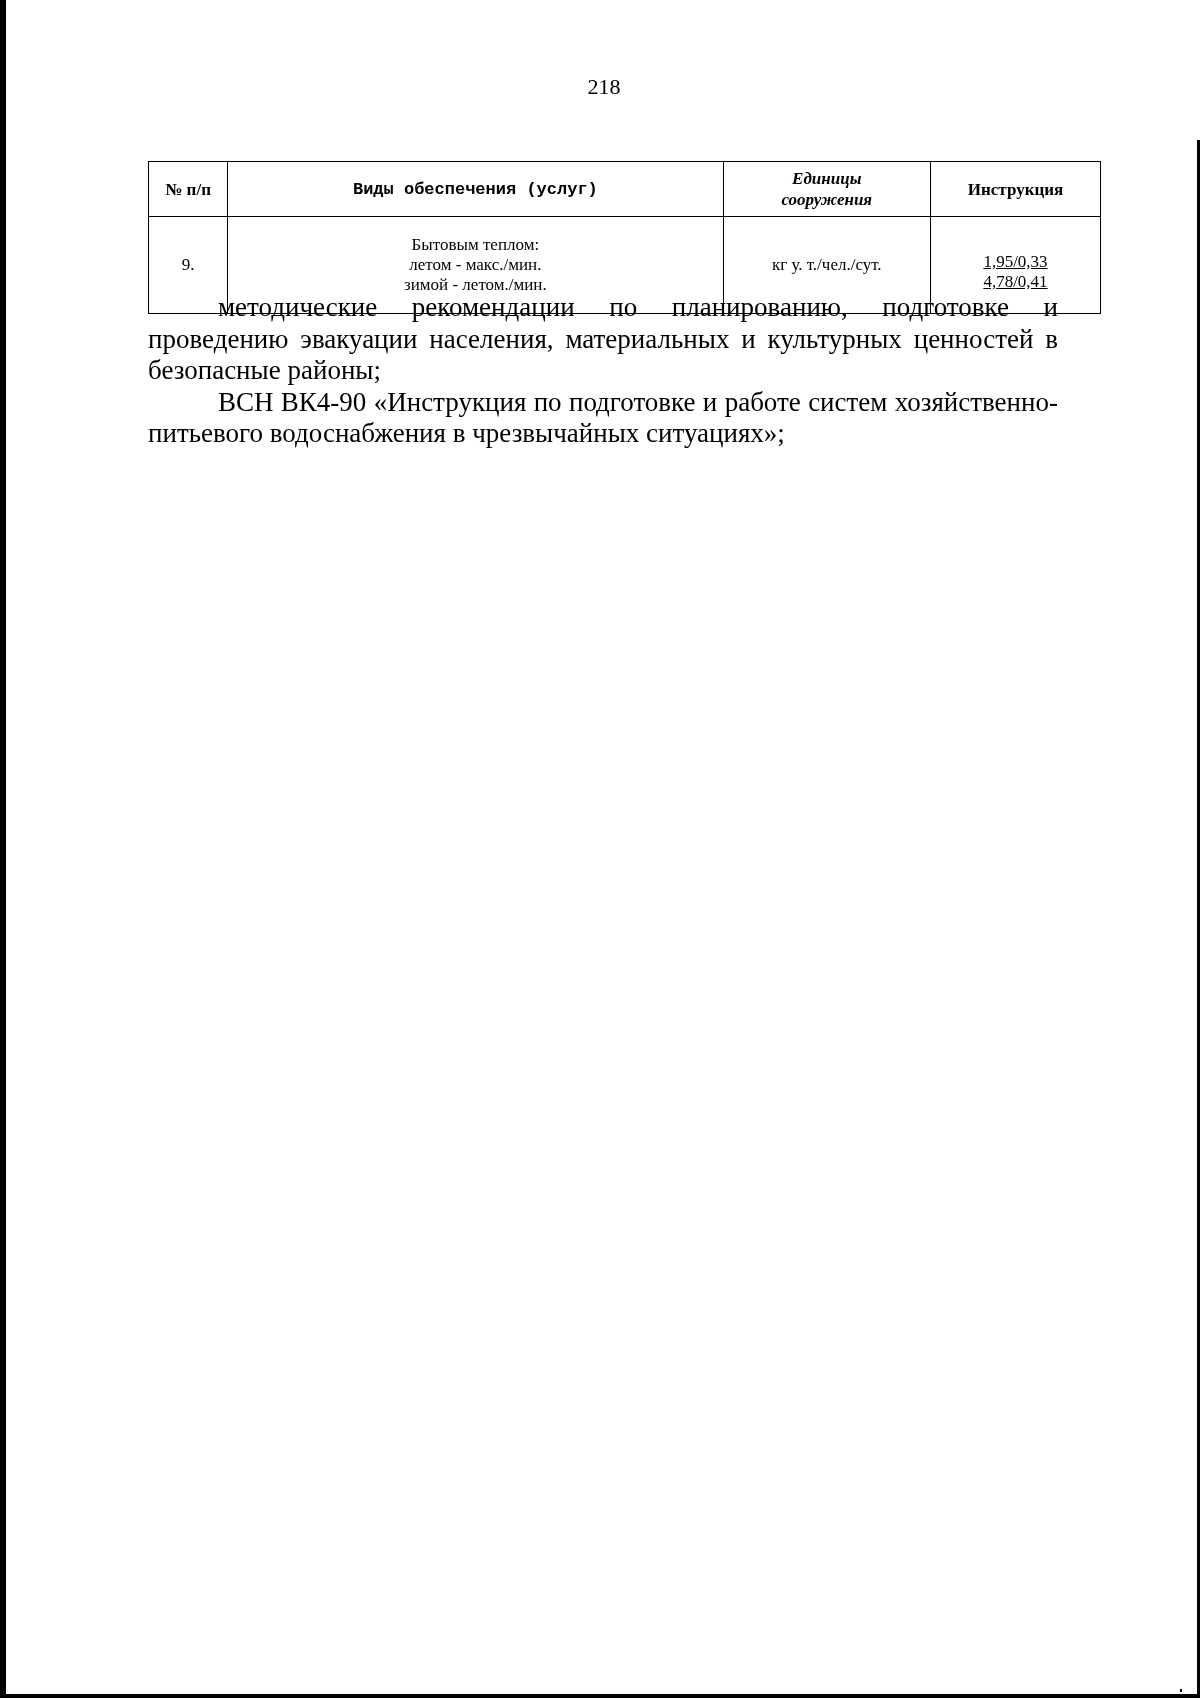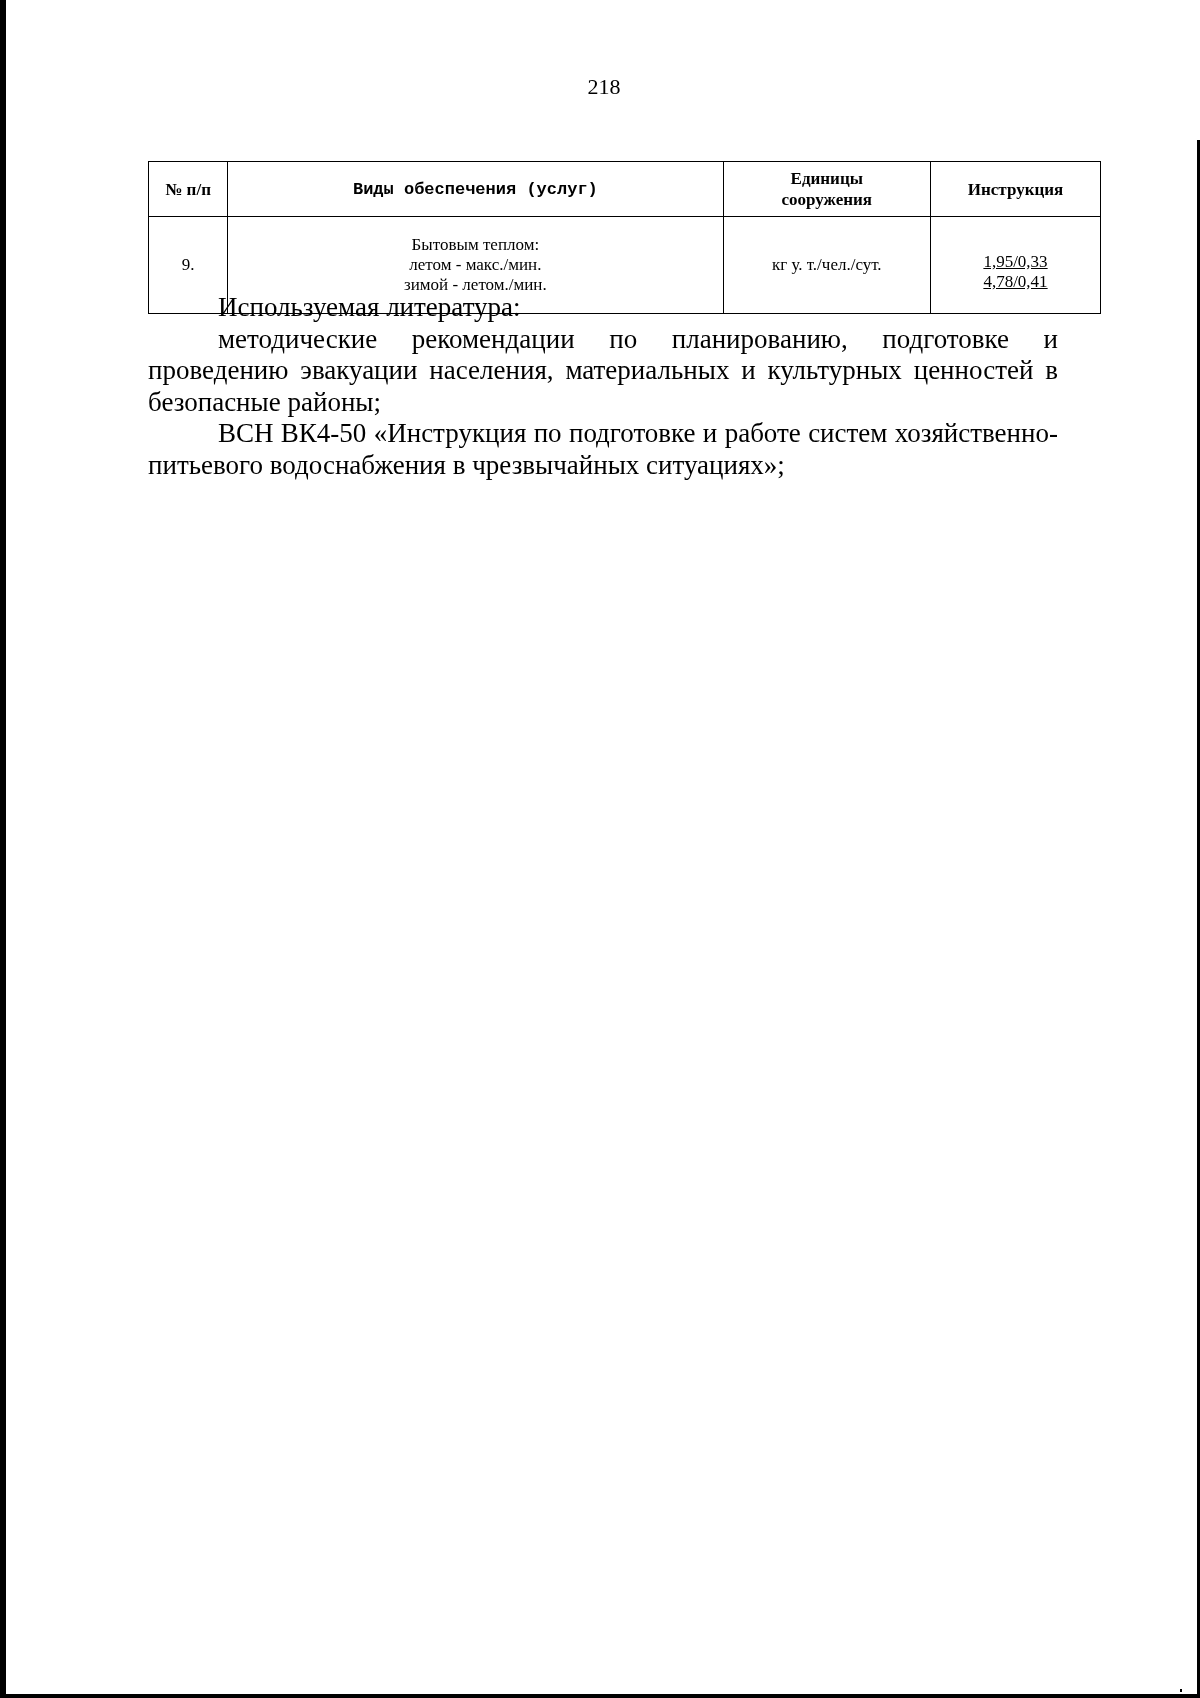--- a/index.html
+++ b/index.html
@@ -70,21 +70,21 @@
       font-weight: bold;
       font-size: 17px;
       line-height: 21px;
     }
     table.norms td {
       height: 82px;
       line-height: 20px;
     }
     .col-num { width: 63px; }
     .col-kind { width: 462px; font-family: Liberation Mono, monospace; }
-    .col-unit { width: 186px; }
+    .col-unit { width: 186px; font-style: italic; }
     .col-qty { width: 150px; }
 
     .cell-lines span { display: block; }
     .qty-lines { padding-top: 14px !important; text-decoration: underline; }
 
     .body-text {
       position: absolute;
       left: 148px; top: 292px;
       width: 910px;
       font-size: 27px;
@@ -130,16 +130,15 @@
       <td>кг у. т./чел./сут.</td>
       <td class="cell-lines qty-lines">
         <span>1,95/0,33</span>
         <span>4,78/0,41</span>
       </td>
     </tr>
   </tbody>
 </table>
 
 <div class="body-text">
-  <p>Используемая литература:</p>
   <p>методические рекомендации по планированию, подготовке и проведению эвакуации населения, материальных и культурных ценностей в безопасные районы;</p>
-  <p>ВСН ВК4-50 «Инструкция по подготовке и работе систем хозяйственно-питьевого водоснабжения в чрезвычайных ситуациях»;</p>
+  <p>ВСН ВК4-90 «Инструкция по подготовке и работе систем хозяйственно-питьевого водоснабжения в чрезвычайных ситуациях»;</p>
 </div>
 
 </body></html>

